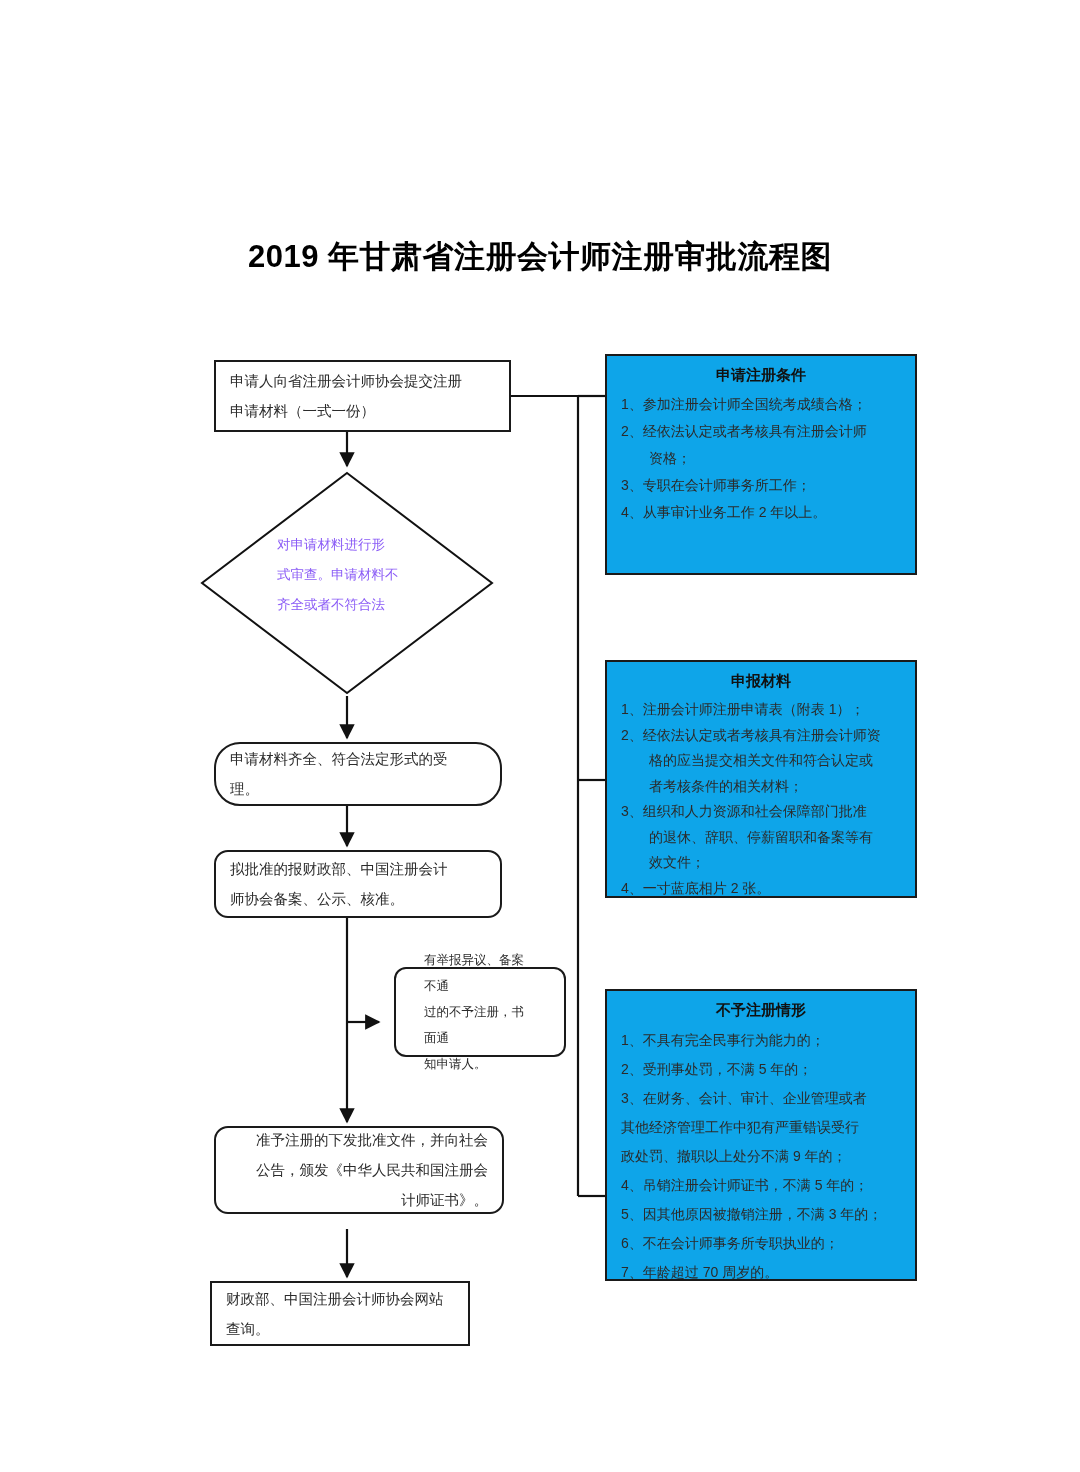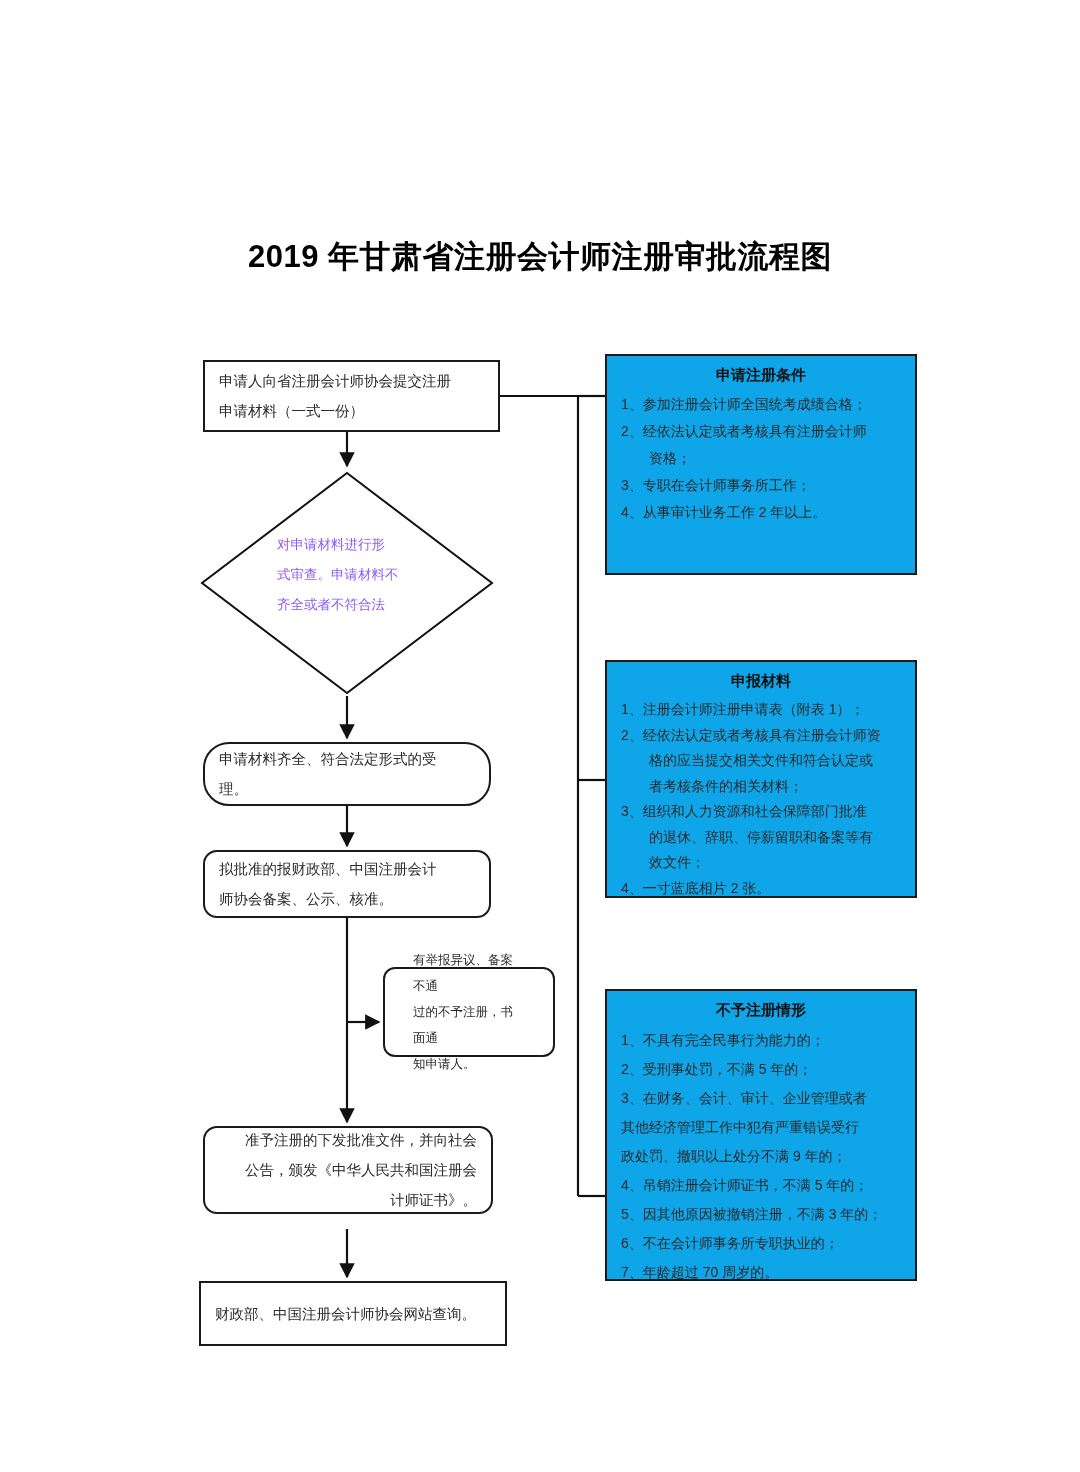--- a/index.html
+++ b/index.html
@@ -48,20 +48,21 @@
 
   
   .node {
     position: absolute;
     box-sizing: border-box;
     border: 2px solid #1a1a1a;
     background: #ffffff;
     display: flex;
     flex-direction: column;
     justify-content: center;
+    margin-left: 11px;
   }
   .node .txt {
     font-size: 14.5px;
     line-height: 30px;
     color: #2b2b2b;
     white-space: pre-line;
   }
   .node.rounded { border-radius: 14px; }
 
   
@@ -77,21 +78,21 @@
   #node-approve {
     left: 203px; top: 850px; width: 288px; height: 68px;
     padding: 0 14px;
   }
   #node-grant {
     left: 203px; top: 1126px; width: 290px; height: 88px;
     padding: 0 14px;
     text-align: right;
   }
   #node-query {
-    left: 199px; top: 1281px; width: 308px; height: 65px;
+    left: 199px; top: 1281px; width: 260px; height: 65px;
     padding: 13px 14px;
     justify-content: center;
   }
   #node-query .txt { text-align: left; }
 
   
   #node-note {
     left: 383px; top: 967px; width: 172px; height: 90px;
     padding: 0 28px;
     border-radius: 12px;

